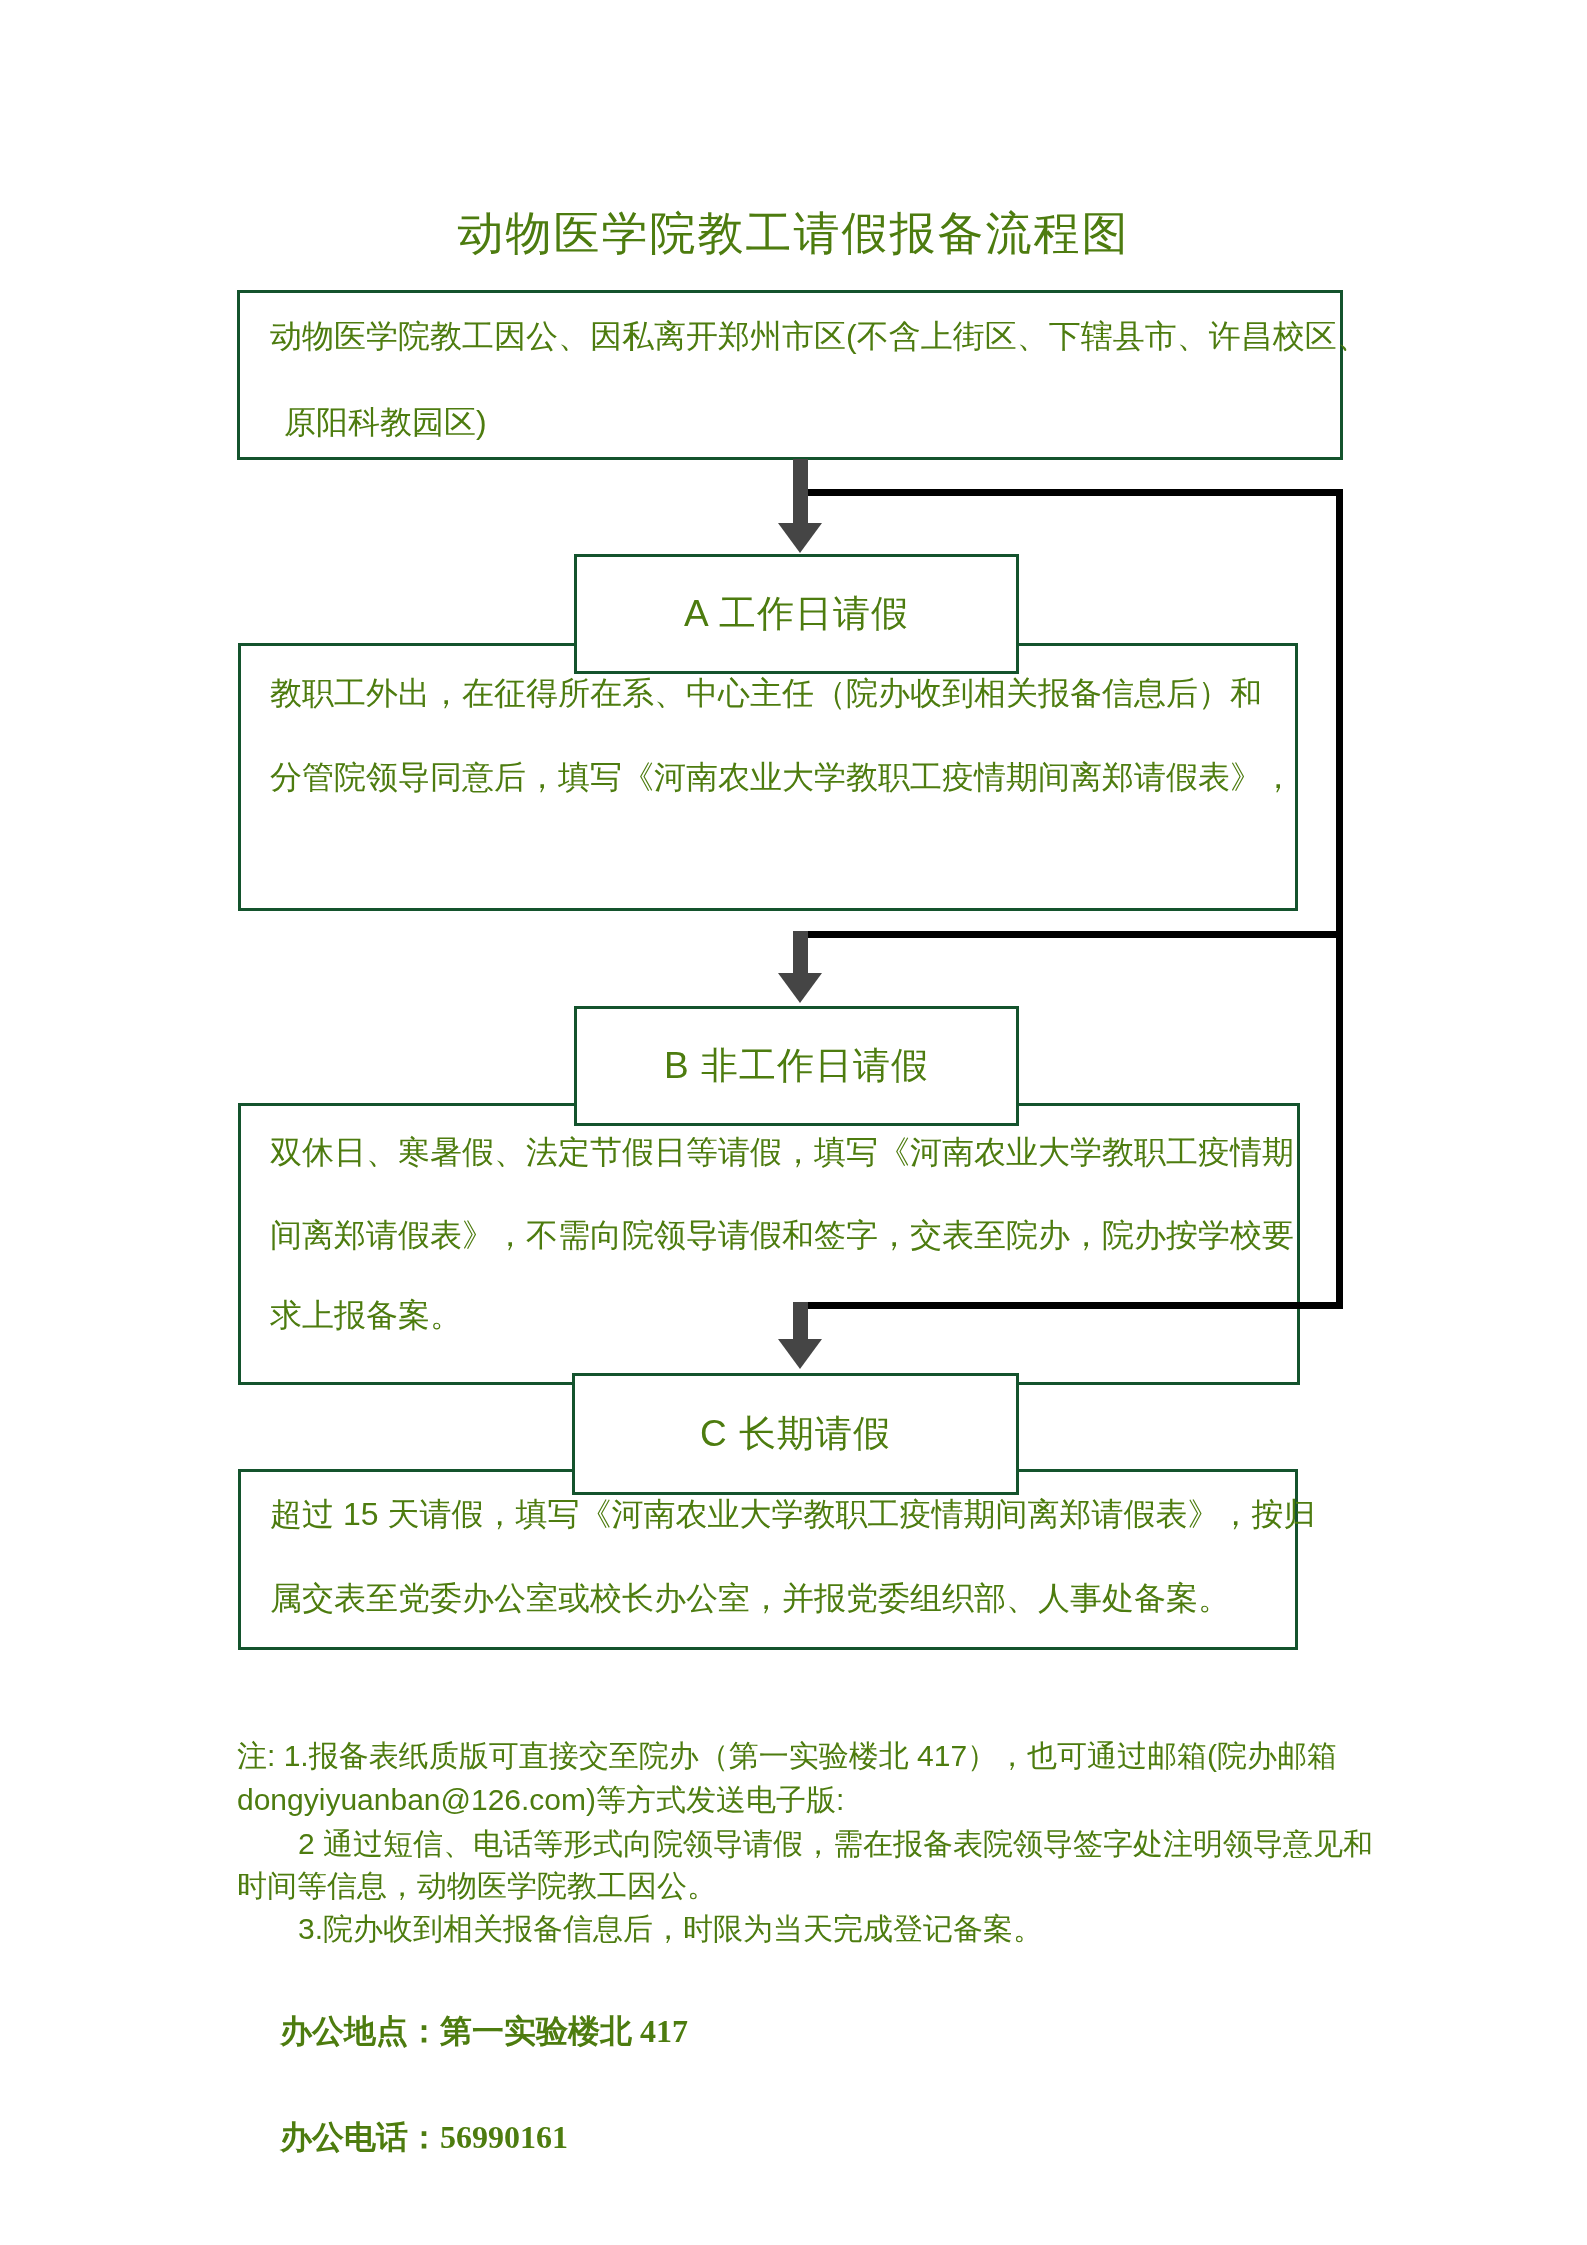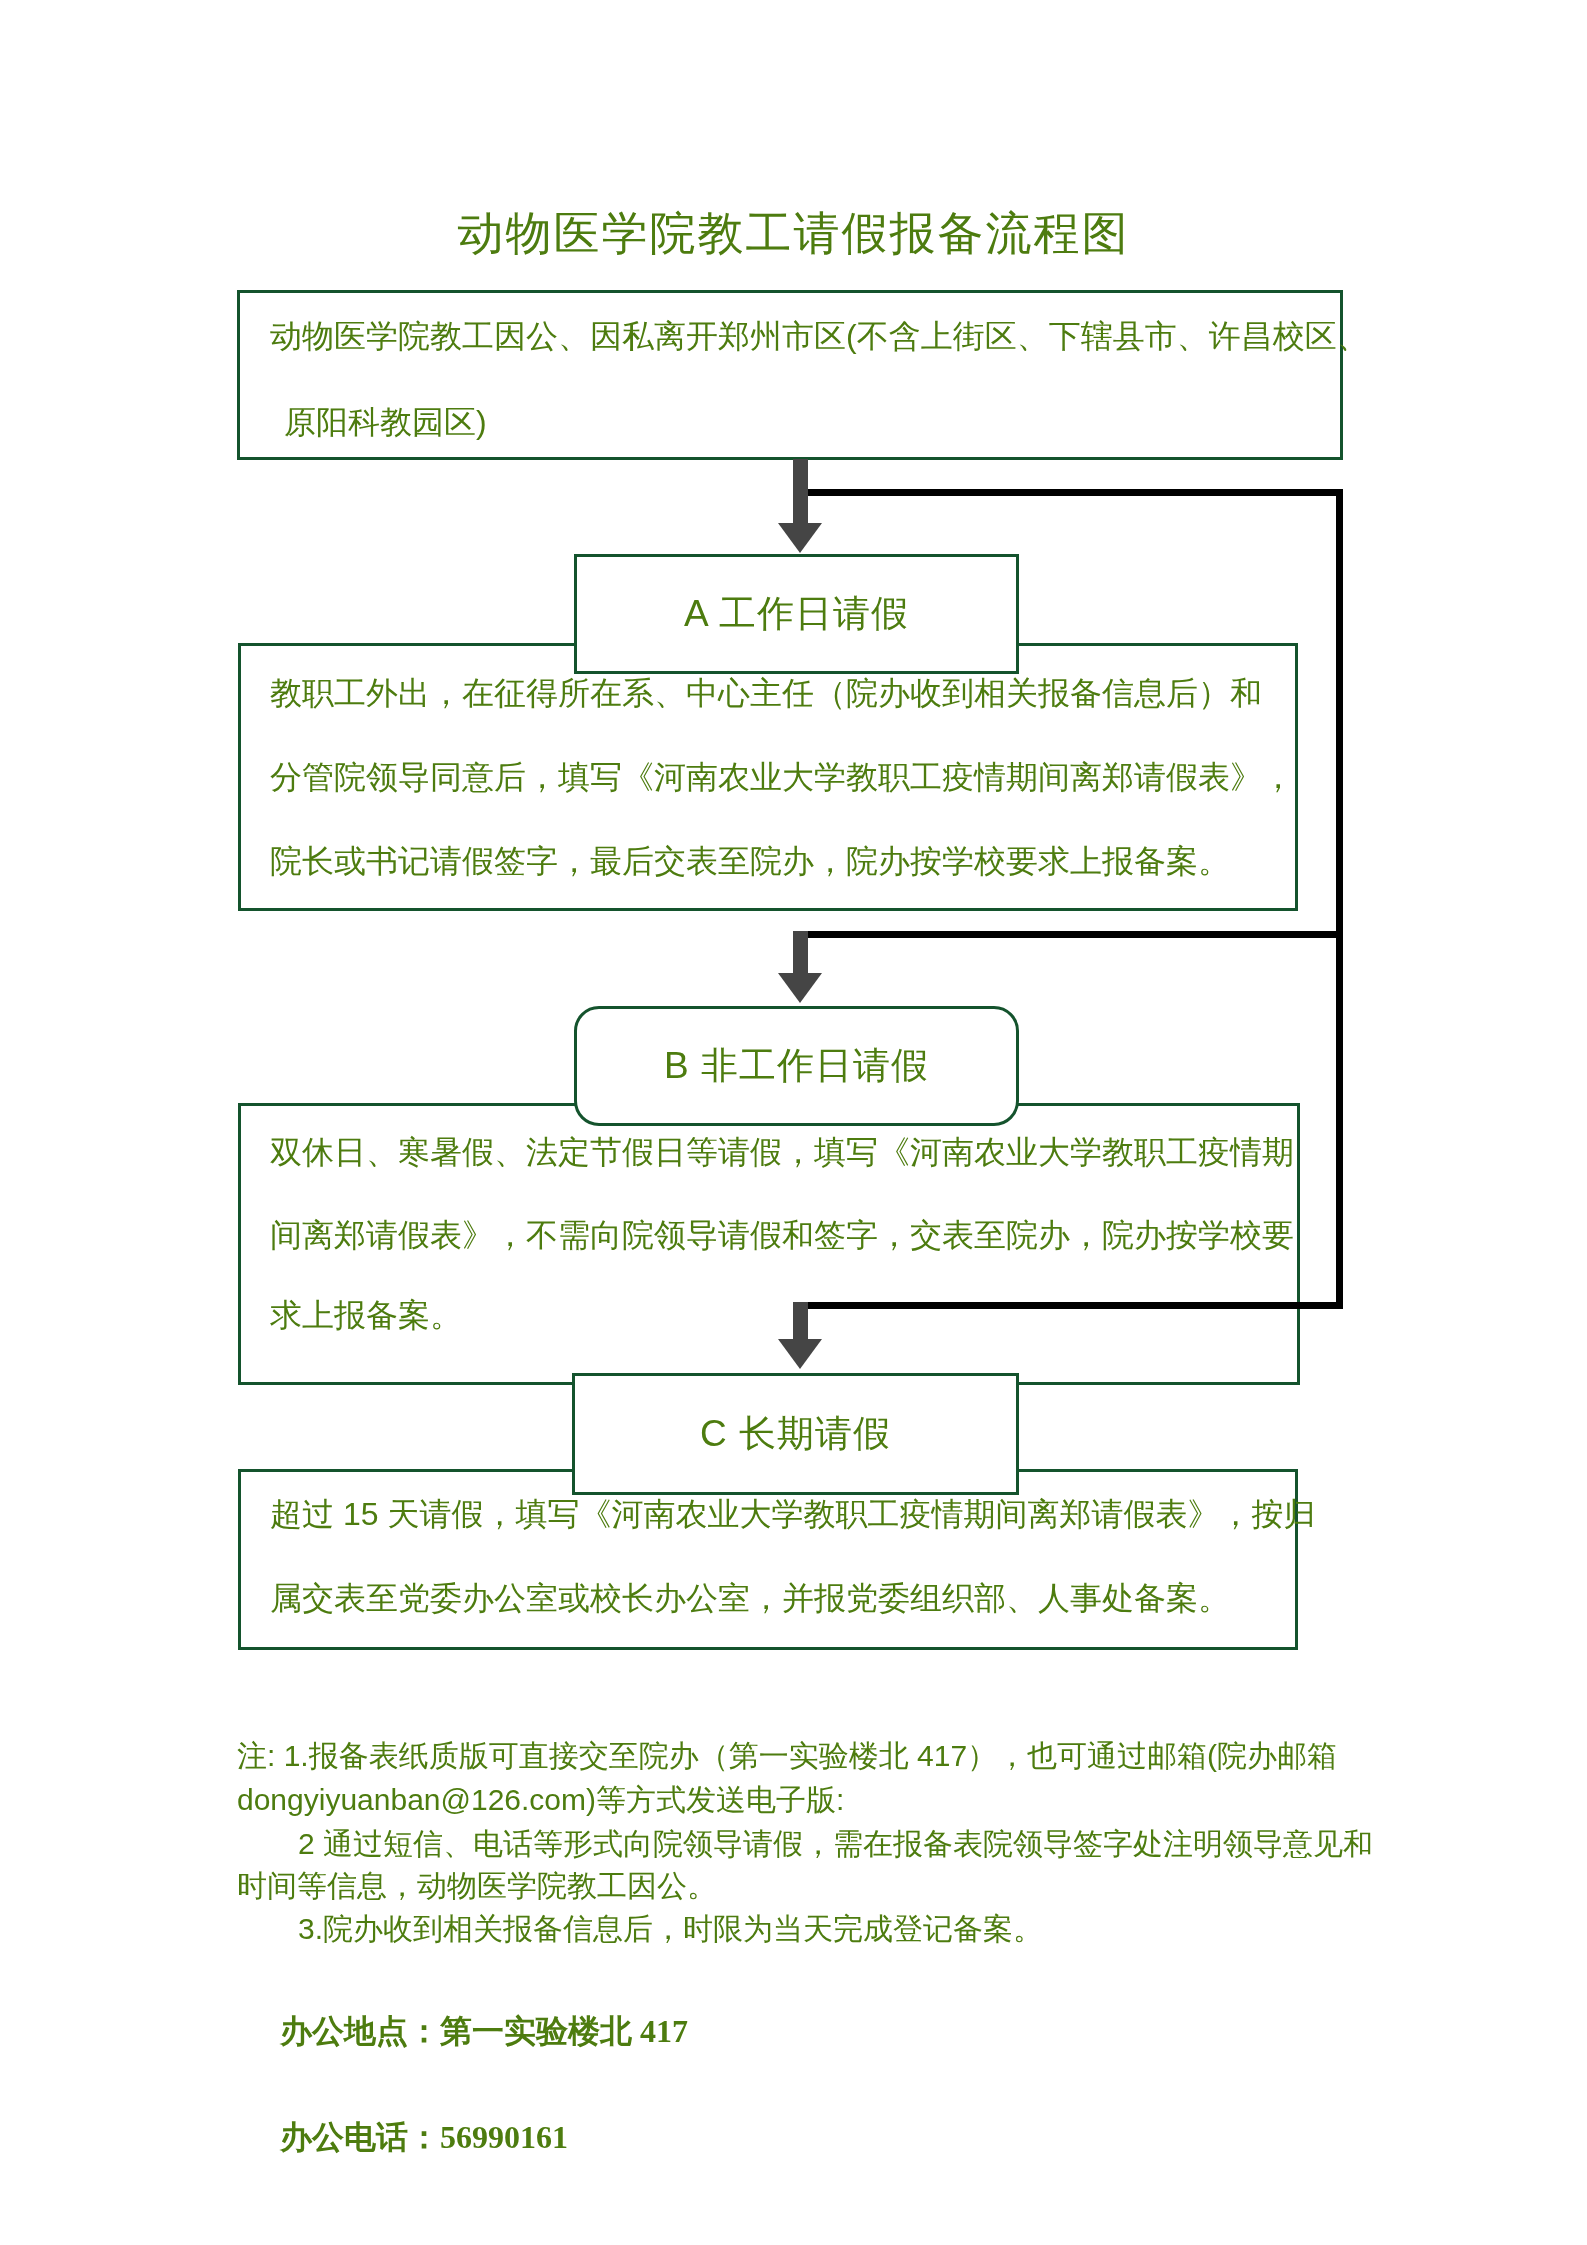--- a/index.html
+++ b/index.html
@@ -71,23 +71,22 @@
 
   <div class="shaft" style="top:1302px;height:38px;"></div>
   <div class="head" style="top:1339px;"></div>
 
   <div class="box step" style="left:574px;top:554px;width:445px;height:120px;">
     <span>A 工作日请假</span>
   </div>
   <div class="box desc" style="left:238px;top:643px;width:1060px;height:268px;"></div>
   <div class="txt" style="left:270px;top:674px;">教职工外出，在征得所在系、中心主任（院办收到相关报备信息后）和</div>
   <div class="txt" style="left:270px;top:758px;">分管院领导同意后，填写《河南农业大学教职工疫情期间离郑请假表》，</div>
-  <div class="txt" style="left:270px;top:842px;">院长或书记请假签字，最后交表至院办，院办按学校要求上报备案。</div>
 
-  <div class="box step" style="left:574px;top:1006px;width:445px;height:120px;border-radius:25px;">
+  <div class="box step" style="left:574px;top:1006px;width:445px;height:120px;">
     <span>B 非工作日请假</span>
   </div>
   <div class="box desc" style="left:238px;top:1103px;width:1062px;height:282px;"></div>
   <div class="txt" style="left:270px;top:1133px;">双休日、寒暑假、法定节假日等请假，填写《河南农业大学教职工疫情期</div>
   <div class="txt" style="left:270px;top:1216px;">间离郑请假表》，不需向院领导请假和签字，交表至院办，院办按学校要</div>
   <div class="txt" style="left:270px;top:1296px;">求上报备案。</div>
 
   <div class="box step" style="left:572px;top:1373px;width:447px;height:122px;">
     <span>C 长期请假</span>
   </div>

